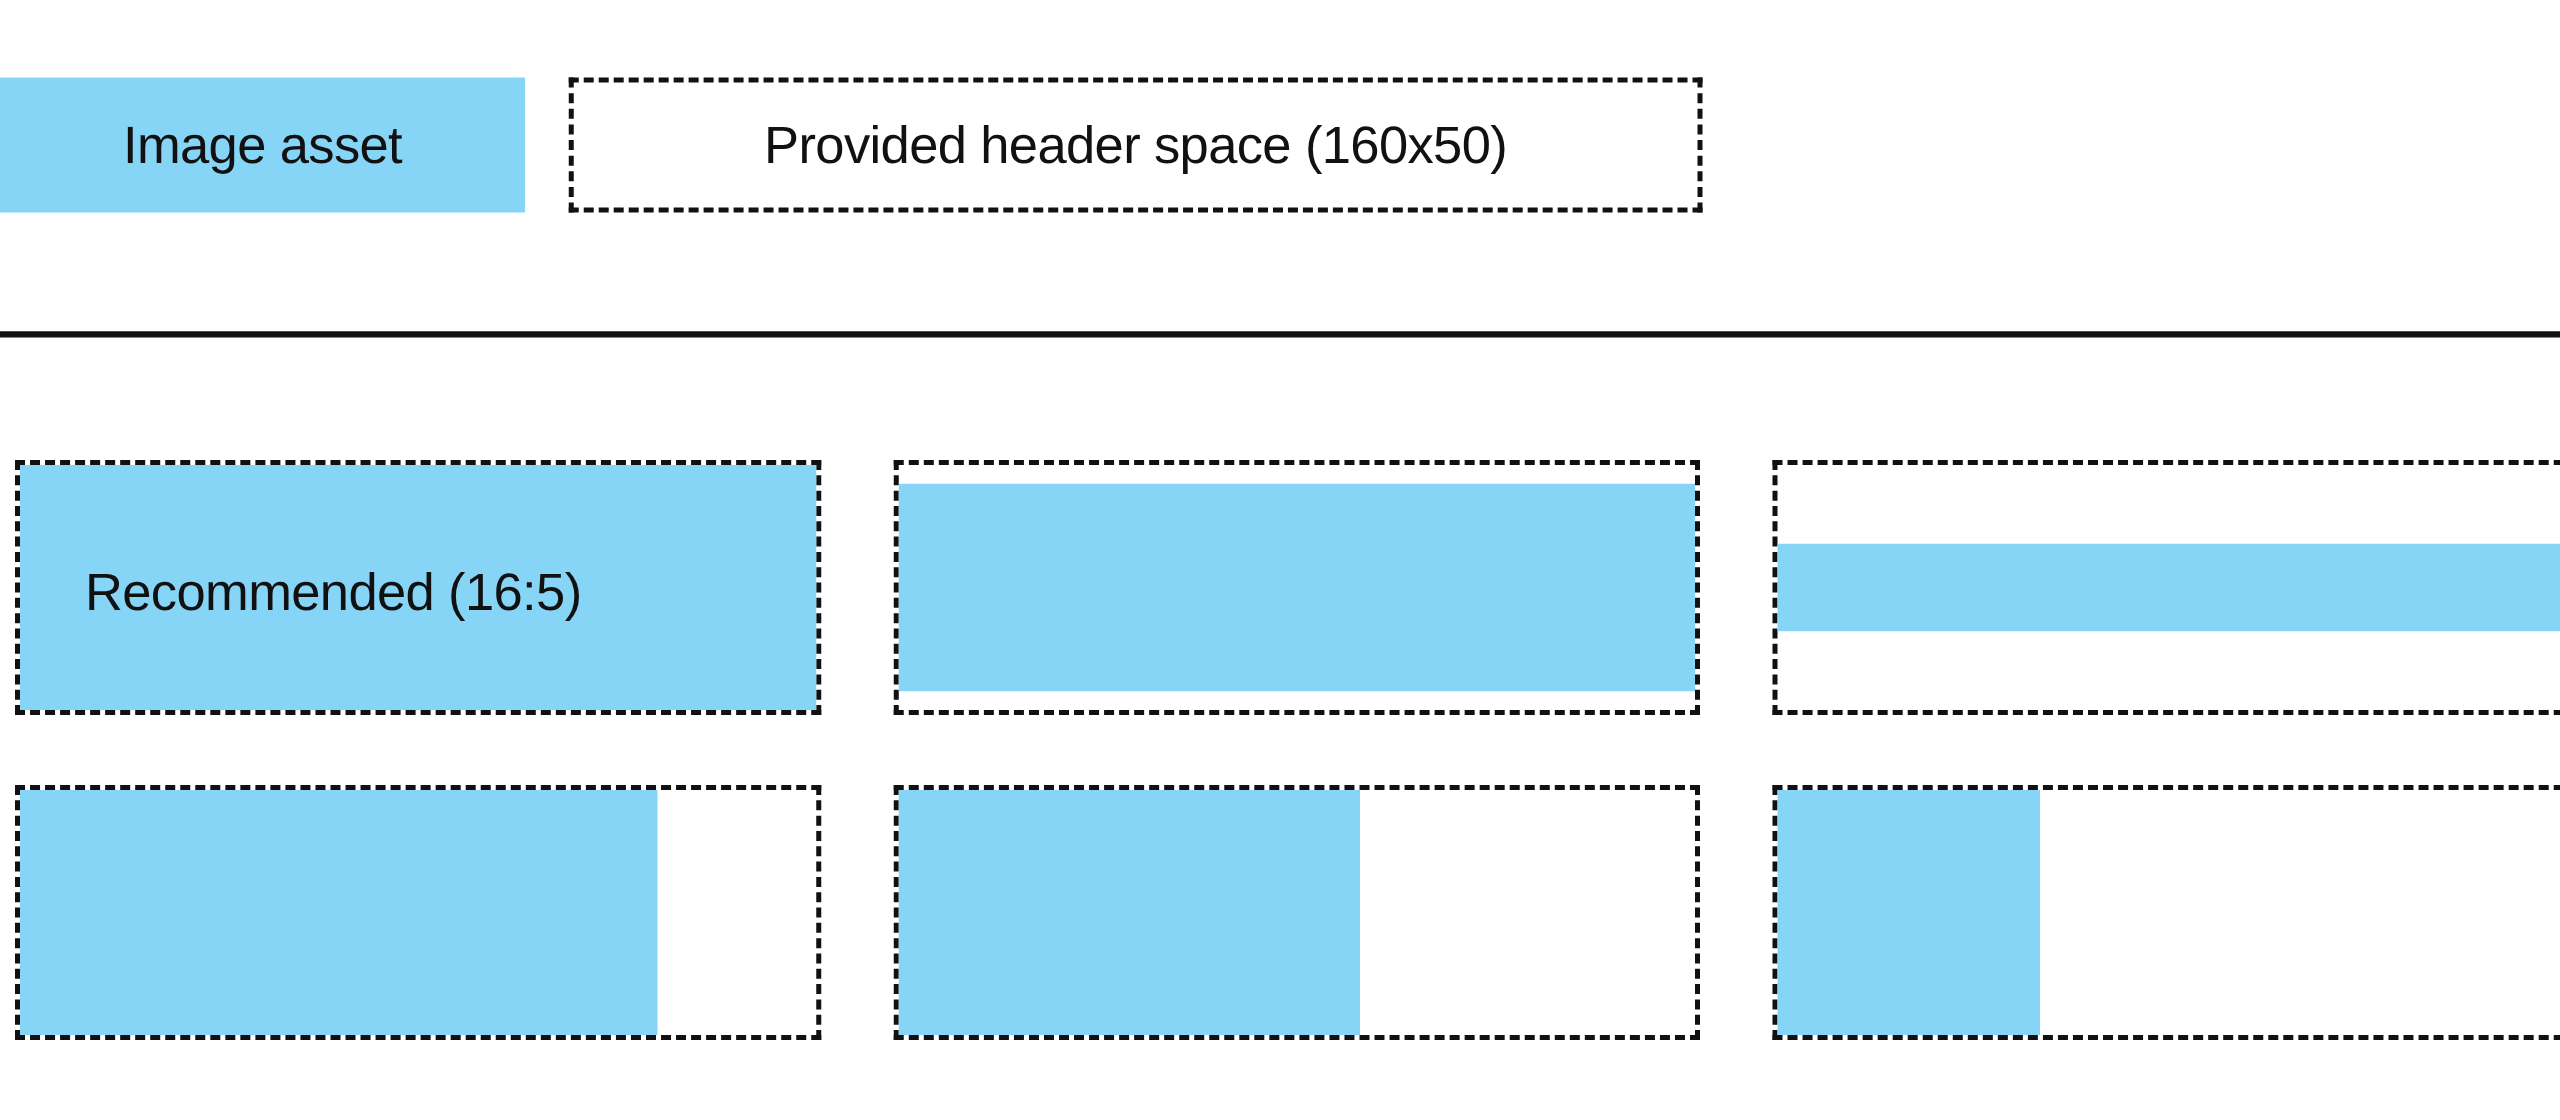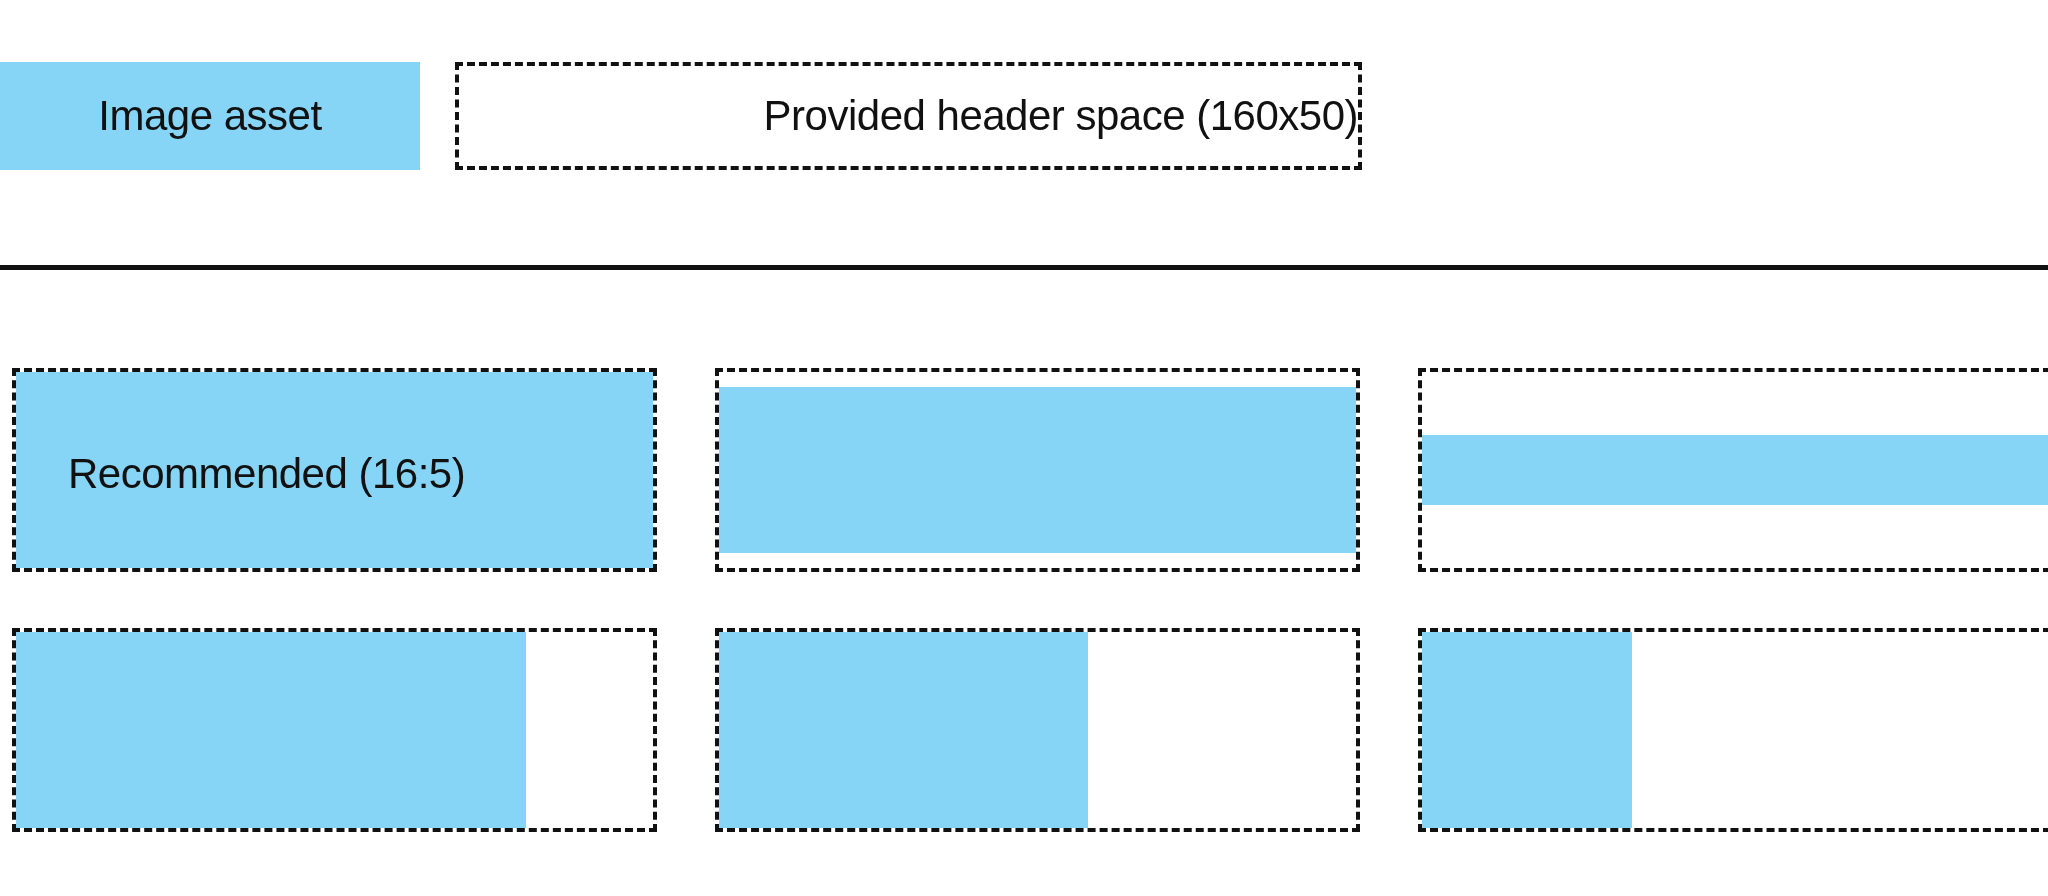--- a/index.html
+++ b/index.html
@@ -54,21 +54,21 @@
     position: absolute;
     left: 455px;
     top: 0;
     width: 907px;
     height: 108px;
     box-sizing: border-box;
     border: 4px dashed #111111;
     background: #ffffff;
     display: flex;
     align-items: center;
-    justify-content: flex-end;
+    justify-content: center;
   }
 
   .header-space-label {
     font-size: 42px;
     color: #111111;
     letter-spacing: -0.5px;
     line-height: 1;
   }
 
   

